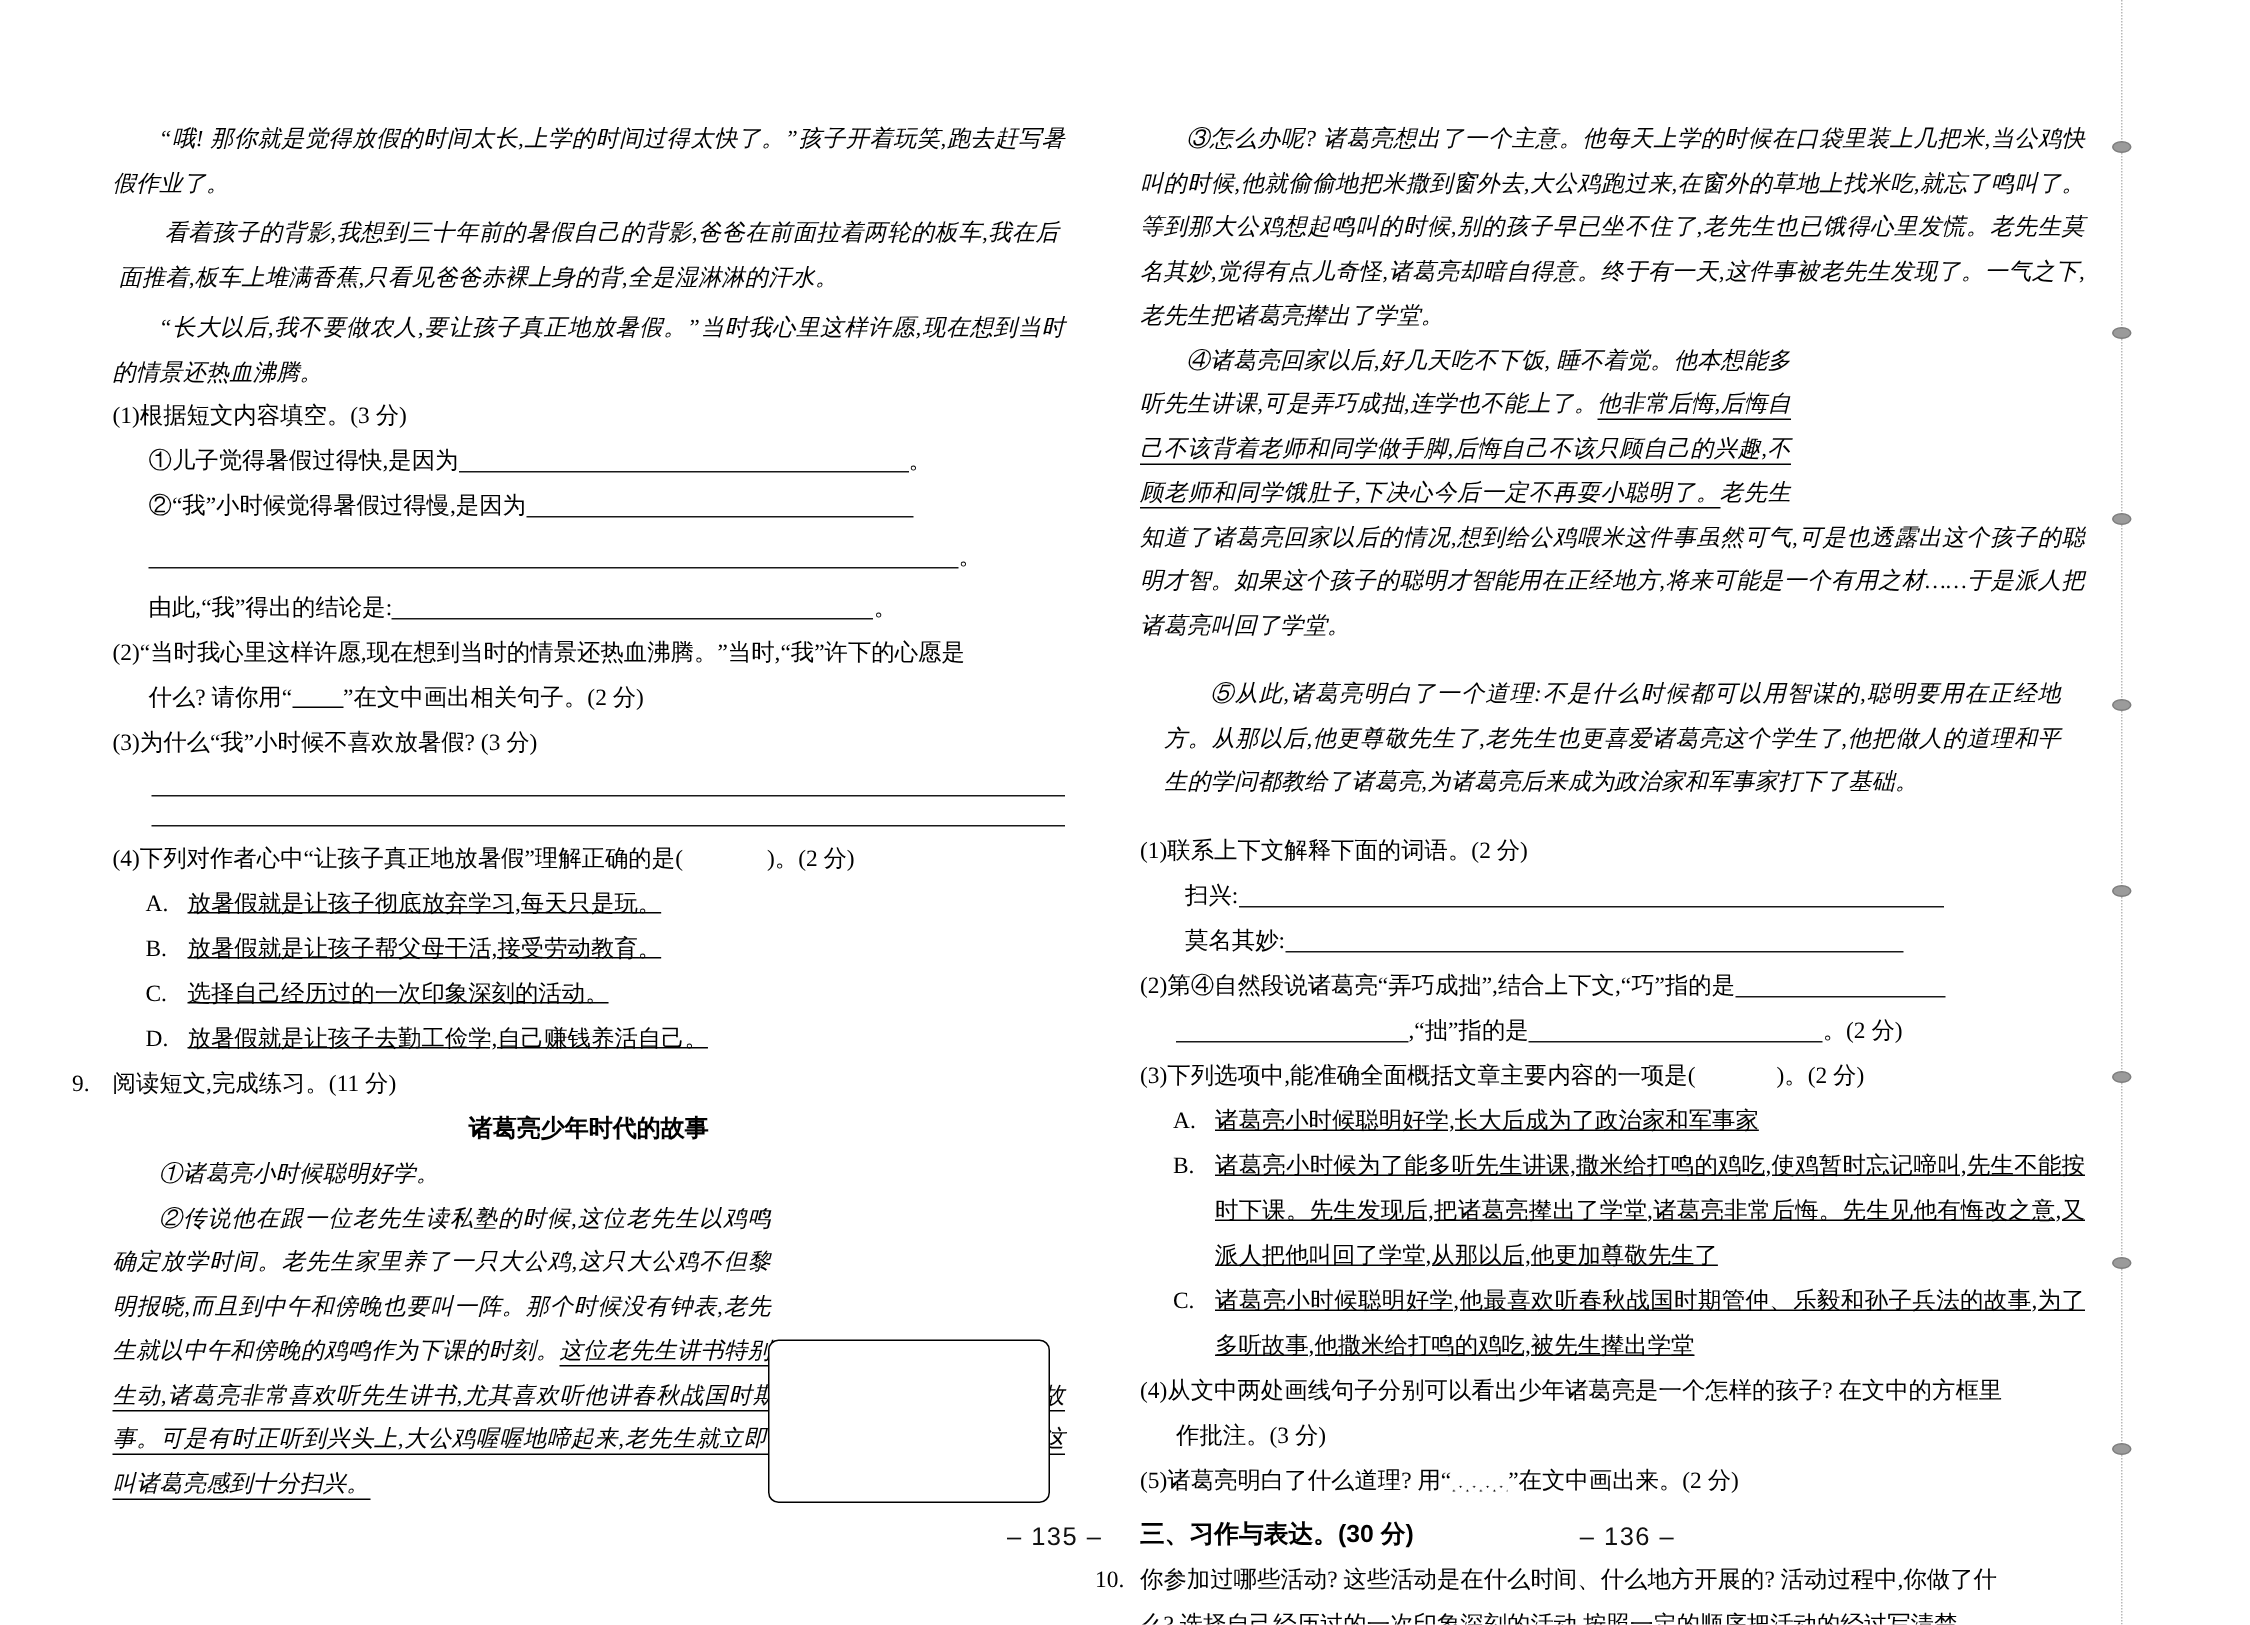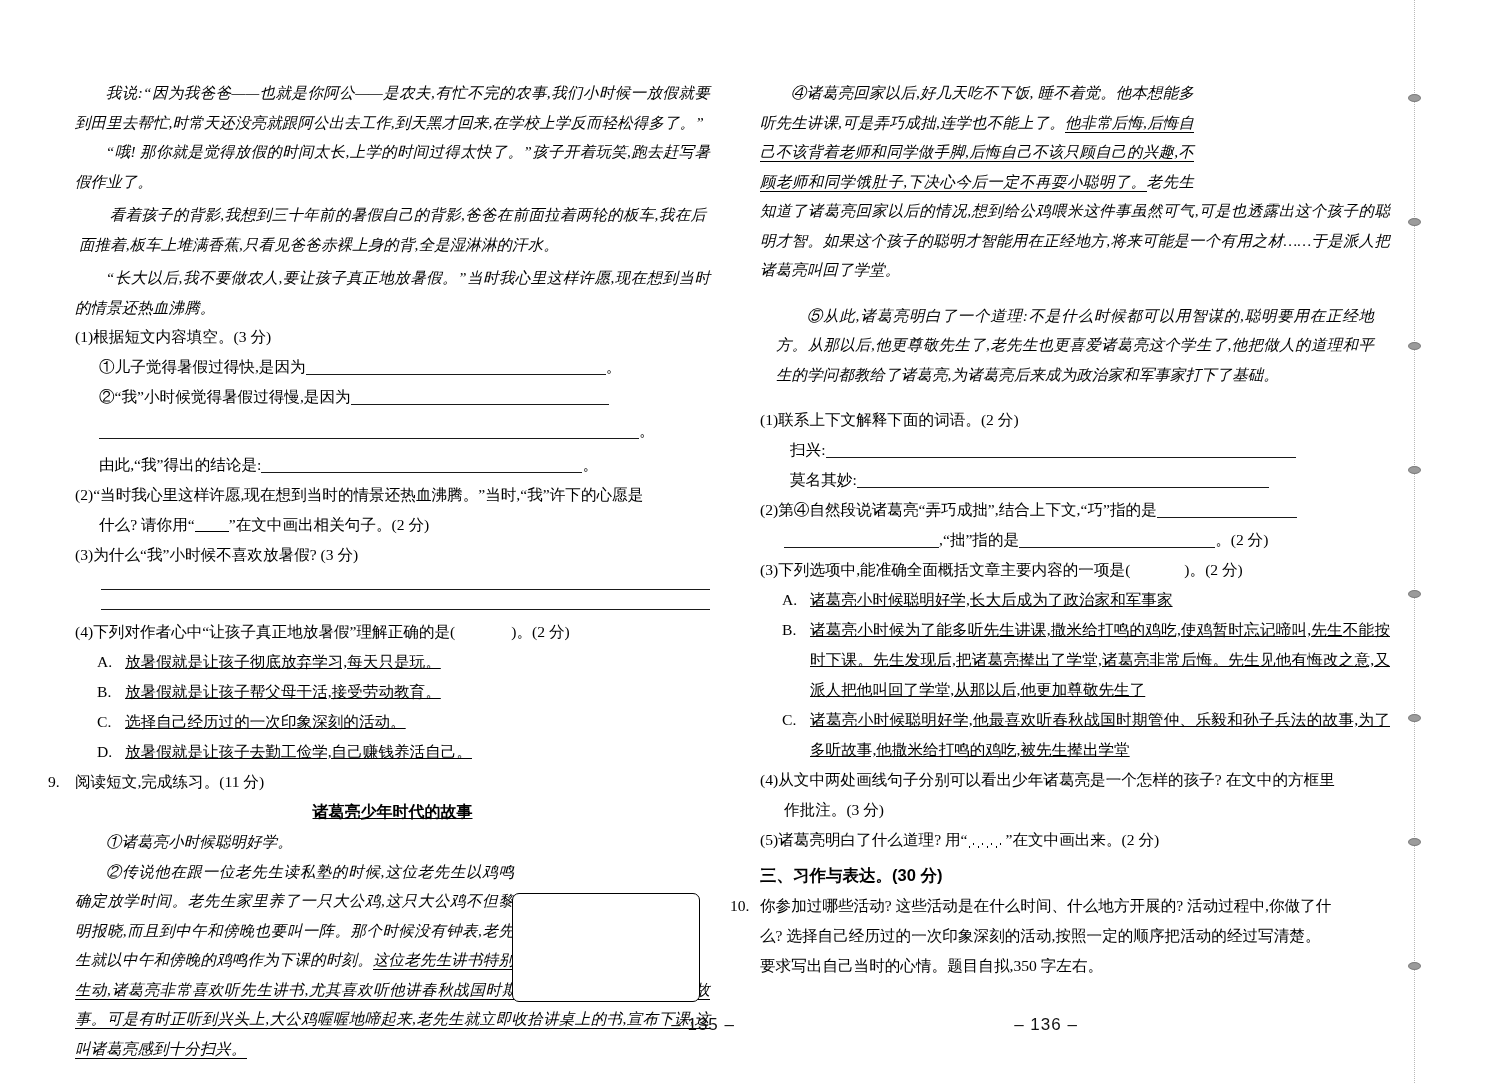--- a/index.html
+++ b/index.html
@@ -36,21 +36,20 @@
     text-justify:inter-character;
   }
   .indent{text-indent:2em;}
   .ptitle{
     text-align:center;
     font-weight:bold;
     font-size:16px;
     line-height:30px;
     margin:0;
     font-family:"Liberation Sans","DejaVu Sans",sans-serif;
-    text-decoration:underline;
   }
 
   
   .q{display:flex;align-items:flex-start;}
   .q-num{flex:0 0 auto;white-space:nowrap;}
   .q-body{flex:1 1 auto;min-width:0;}
   .opt{display:flex;align-items:flex-start;padding-left:22px;}
   .opt-l{flex:0 0 28px;}
   .opt-t{flex:1 1 auto;text-decoration:underline;}
   .pl24{padding-left:24px;}
@@ -112,21 +111,21 @@
   
   .pageno{
     position:absolute;
     bottom:48px;
     font-family:"Liberation Sans","DejaVu Sans",sans-serif;
     font-size:17px;
     letter-spacing:1px;
     color:#111;
   }
   .pageno-l{left:0;width:735px;text-align:right;}
-  .pageno-r{left:696px;width:700px;text-align:center;}
+  .pageno-r{left:735px;width:700px;text-align:center;}
 
   
   .bind-line{
     position:absolute;top:0;bottom:0;left:1414px;width:0;
     border-left:1.5px dotted #b8b8b8;
   }
   .bind-hole{
     position:absolute;left:1408px;width:13px;height:8px;
     border-radius:50%;
     background:#9b9b9b;
@@ -135,21 +134,20 @@
   }
 </style>
 </head>
 <body>
 
 <div class="spread">
 
   <div class="page page-left">
 
     <div class="kai">
-      <p class="indent" style="margin:0">我说:“因为我爸爸——也就是你阿公——是农夫,有忙不完的农事,我们小时候一放假就要到田里去帮忙,时常天还没亮就跟阿公出去工作,到天黑才回来,在学校上学反而轻松得多了。”</p>
       <p class="indent" style="margin:0">“哦! 那你就是觉得放假的时间太长,上学的时间过得太快了。”孩子开着玩笑,跑去赶写暑假作业了。</p>
       <p class="indent" style="margin:4px">看着孩子的背影,我想到三十年前的暑假自己的背影,爸爸在前面拉着两轮的板车,我在后面推着,板车上堆满香蕉,只看见爸爸赤裸上身的背,全是湿淋淋的汗水。</p>
       <p class="indent" style="margin:0">“长大以后,我不要做农人,要让孩子真正地放暑假。”当时我心里这样许愿,现在想到当时的情景还热血沸腾。</p>
     </div>
 
     <div class="song q">
       <span class="q-num">(1)</span>
       <span class="q-body">根据短文内容填空。(3 分)</span>
     </div>
 
@@ -218,20 +216,21 @@
       <p class="indent" style="margin:0">①诸葛亮小时候聪明好学。</p>
       <p class="indent" style="margin:0"><span class="shim shim-l"></span><span>②传说他在跟一位老先生读私塾的时候,这位老先生以鸡鸣确定放学时间。老先生家里养了一只大公鸡,这只大公鸡不但黎明报晓,而且到中午和傍晚也要叫一阵。那个时候没有钟表,老先生就以中午和傍晚的鸡鸣作为下课的时刻。</span><span class="ul">这位老先生讲书特别生动,诸葛亮非常喜欢听先生讲书,尤其喜欢听他讲春秋战国时期管仲、乐毅和孙子兵法的故事。可是有时正听到兴头上,大公鸡喔喔地啼起来,老先生就立即收拾讲桌上的书,宣布下课,这叫诸葛亮感到十分扫兴。</span></p>
     </div>
 
     <div class="annot annot-left"></div>
   </div>
 
   <div class="page page-right">
 
     <div class="kai">
+      <p class="indent" style="margin:0">③怎么办呢? 诸葛亮想出了一个主意。他每天上学的时候在口袋里装上几把米,当公鸡快叫的时候,他就偷偷地把米撒到窗外去,大公鸡跑过来,在窗外的草地上找米吃,就忘了鸣叫了。等到那大公鸡想起鸣叫的时候,别的孩子早已坐不住了,老先生也已饿得心里发慌。老先生莫名其妙,觉得有点儿奇怪,诸葛亮却暗自得意。终于有一天,这件事被老先生发现了。一气之下,老先生把诸葛亮撵出了学堂。</p>
       <p class="indent" style="margin:0"><span class="shim shim-r"></span><span>④诸葛亮回家以后,好几天吃不下饭, 睡不着觉。他本想能多听先生讲课,可是弄巧成拙,连学也不能上了。</span><span class="ul">他非常后悔,后悔自己不该背着老师和同学做手脚,后悔自己不该只顾自己的兴趣,不顾老师和同学饿肚子,下决心今后一定不再耍小聪明了。</span><span>老先生知道了诸葛亮回家以后的情况,想到给公鸡喂米这件事虽然可气,可是也透露出这个孩子的聪明才智。如果这个孩子的聪明才智能用在正经地方,将来可能是一个有用之材……于是派人把诸葛亮叫回了学堂。</span></p>
       <p class="indent" style="margin:16px">⑤从此,诸葛亮明白了一个道理:不是什么时候都可以用智谋的,聪明要用在正经地方。从那以后,他更尊敬先生了,老先生也更喜爱诸葛亮这个学生了,他把做人的道理和平生的学问都教给了诸葛亮,为诸葛亮后来成为政治家和军事家打下了基础。</p>
     </div>
 
     <div class="song q">
       <span class="q-num">(1)</span>
       <span class="q-body">联系上下文解释下面的词语。(2 分)</span>
     </div>
     <div class="song pl30">
       <span>扫兴:</span><span class="uline" style="width:470px"></span>

